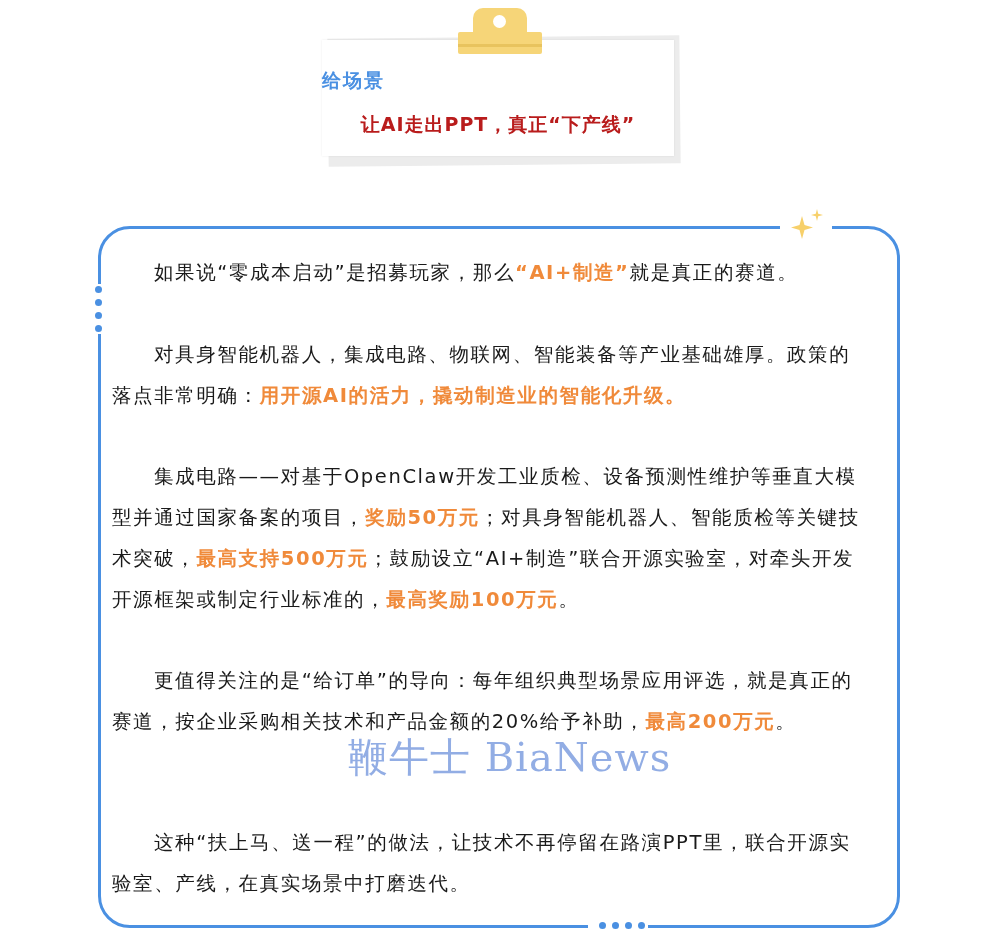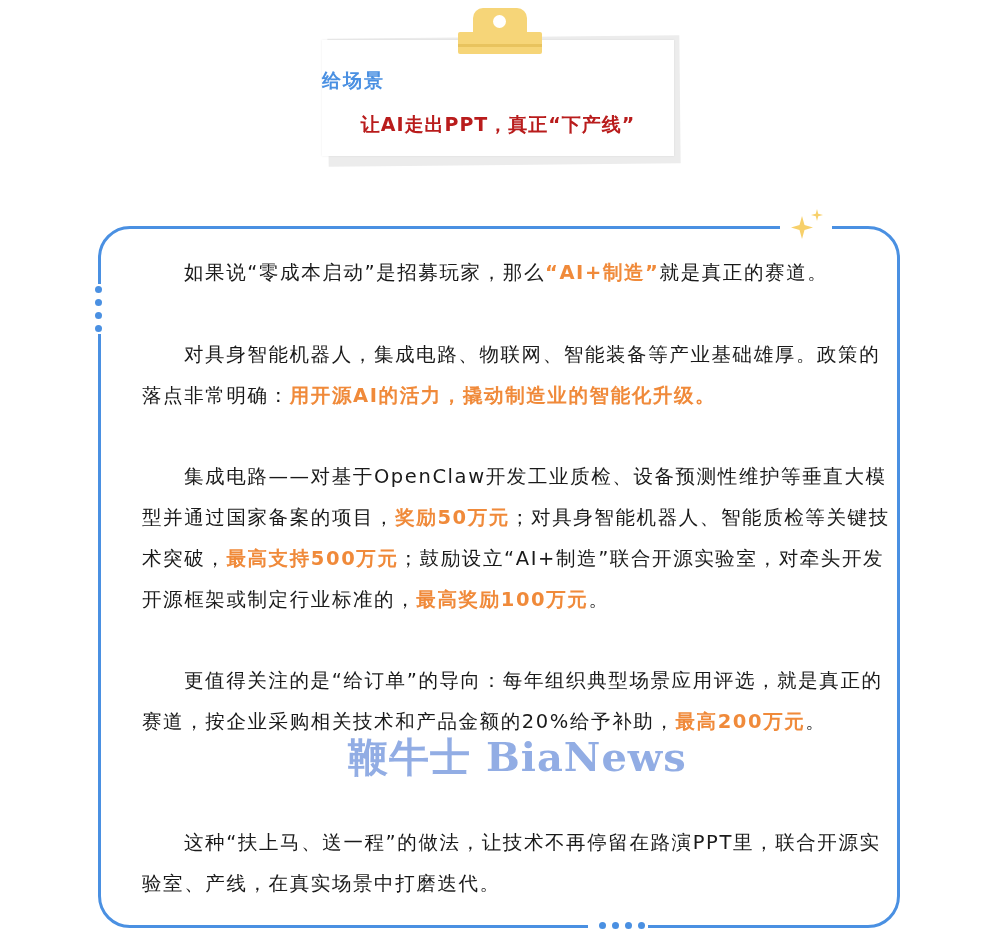--- a/index.html
+++ b/index.html
@@ -27,26 +27,26 @@
     
     .box { position: absolute; left: 98px; top: 226px; width: 802px; height: 702px;
            border: 3px solid #4a90e2; border-radius: 32px; box-sizing: border-box; }
     .gap-topright { position: absolute; left: 780px; top: 220px; width: 52px; height: 14px; background: #fff; }
     .gap-left { position: absolute; left: 90px; top: 284px; width: 16px; height: 50px; background: #fff; }
     .gap-bottom { position: absolute; left: 588px; top: 918px; width: 60px; height: 14px; background: #fff; }
     .dot { position: absolute; width: 7px; height: 7px; border-radius: 50%; background: #4a90e2; }
     .sparkle { position: absolute; }
 
     
-    .para { position: absolute; left: 142px; width: 752px; font-size: 19.5px; line-height: 41px;
+    .para { position: absolute; left: 112px; width: 752px; font-size: 19.5px; line-height: 41px;
             letter-spacing: 1.6px; text-indent: 42px; color: #1a1a1a; }
     .hl { color: #f08a3a; font-weight: bold; }
 
     .watermark { position: absolute; left: 348px; top: 730px; font-family: "DejaVu Serif", "Liberation Serif", serif;
-                 font-size: 40px; font-weight: bold; color: #7f9fe0; opacity: 0.85; letter-spacing: 1px; }
+                 font-size: 40px; font-weight: normal; color: #7f9fe0; opacity: 0.85; letter-spacing: 1px; }
   </style>
 </head>
 <body>
 
 <div class="note-shadow"></div>
 <div class="note"></div>
 <div class="clip">
   <div class="clip-top">
       <div class="clip-hole"></div>
     </div>

